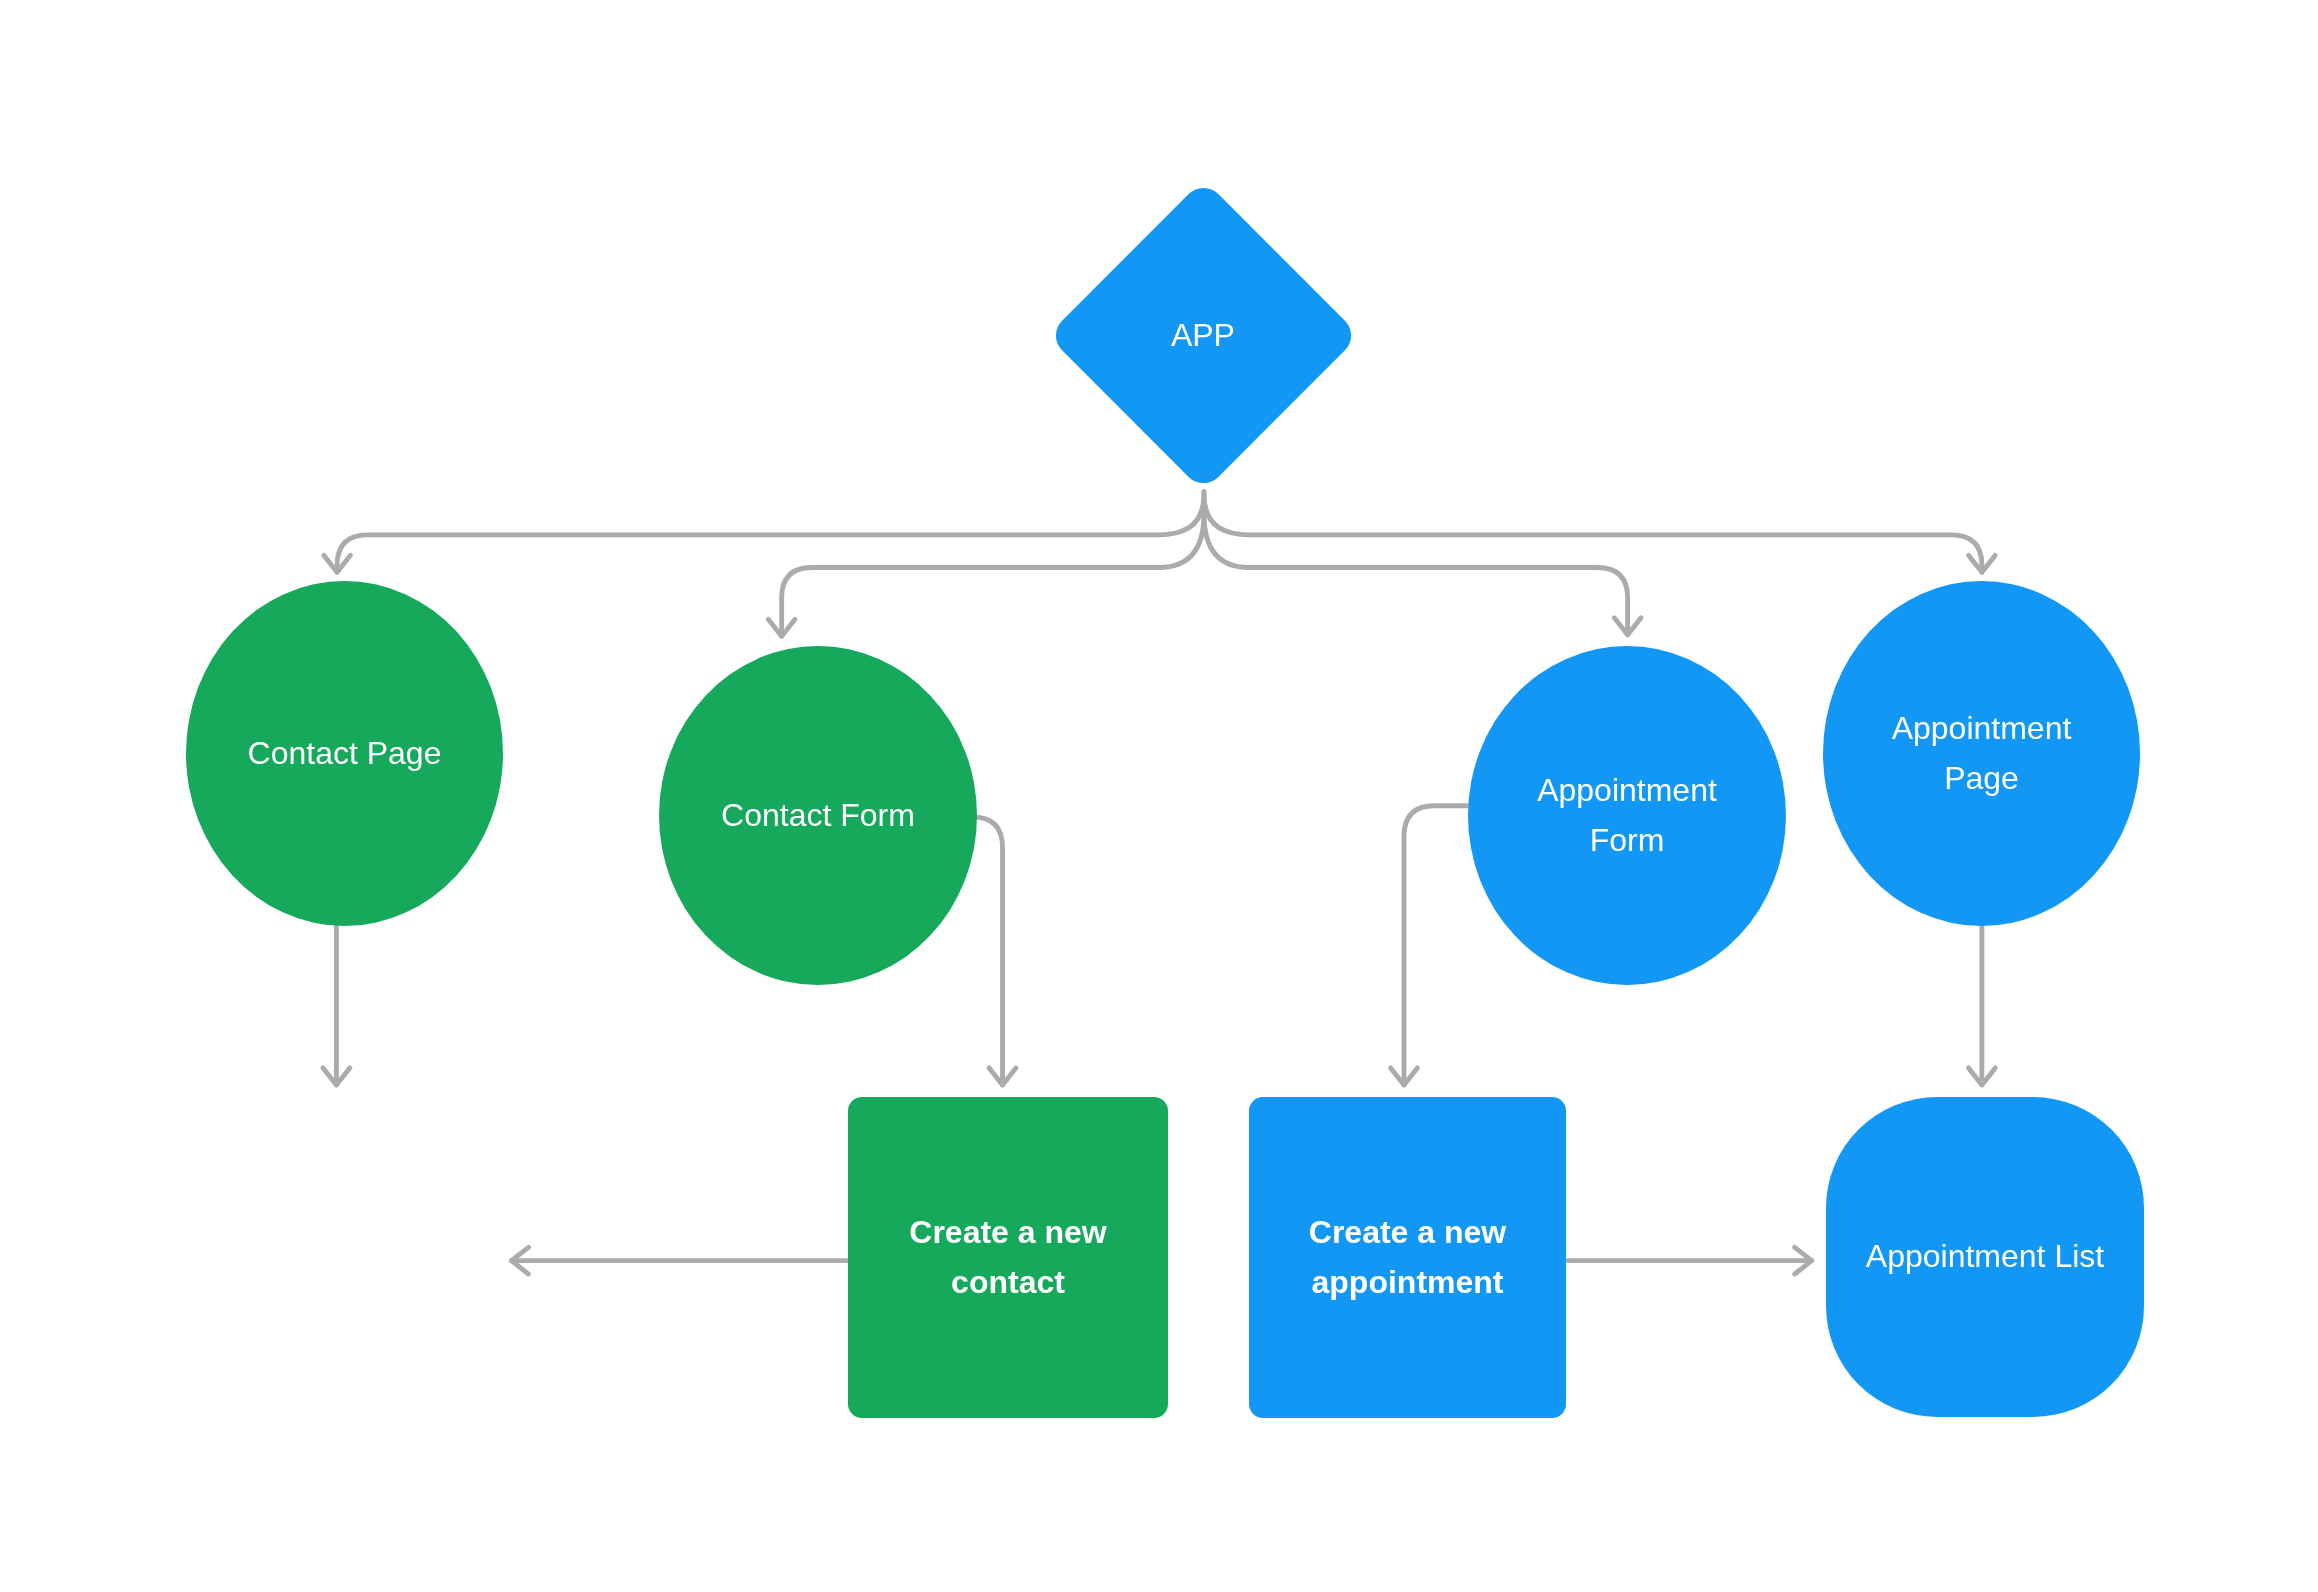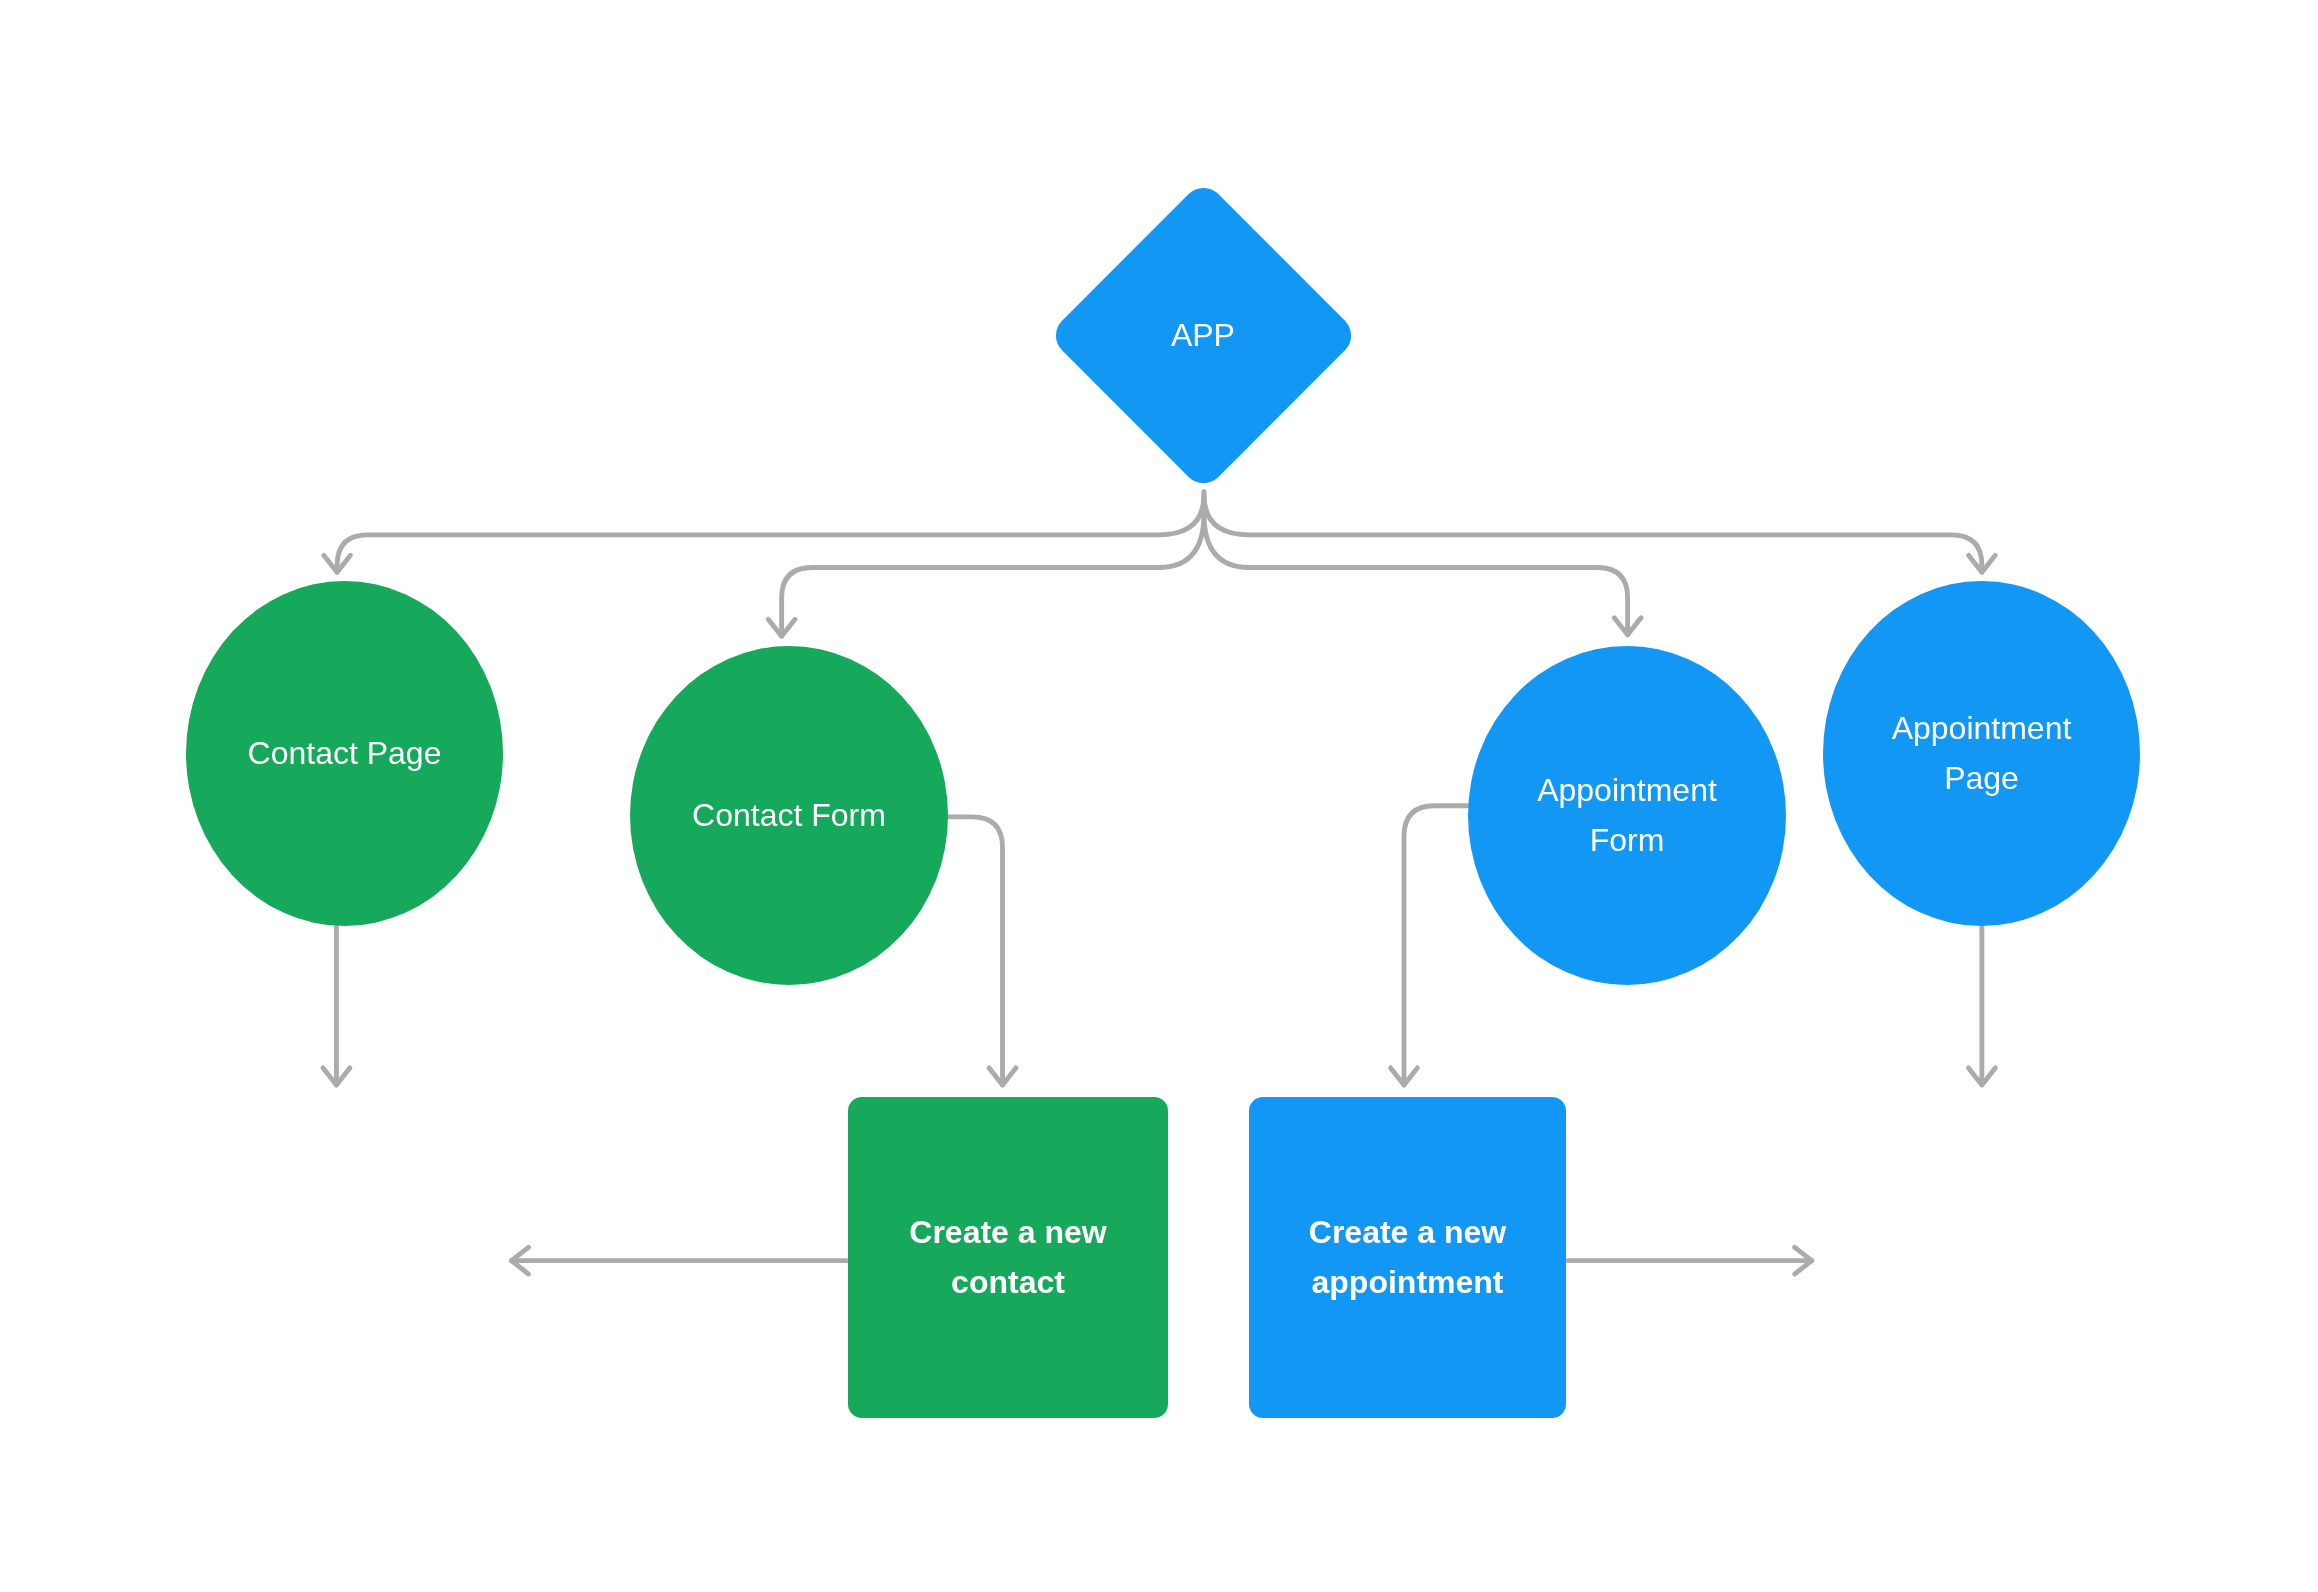--- a/index.html
+++ b/index.html
@@ -41,21 +41,21 @@
   .square { border-radius: 14px; font-weight: bold; }
   .diamond {
     left: 1093px; top: 225px;
     width: 221px; height: 221px;
     border-radius: 21px;
     transform: rotate(45deg);
   }
   .diamond .label { transform: rotate(-45deg); }
 
   #n-contact-page       { left: 186px;  top: 581px;  width: 317px; height: 345px; }
-  #n-contact-form       { left: 630px;  top: 646px;  width: 318px; height: 339px; }
+  #n-contact-form       { left: 659px;  top: 646px;  width: 318px; height: 339px; }
   #n-appointment-form   { left: 1468px; top: 646px;  width: 318px; height: 339px; }
   #n-appointment-page   { left: 1823px; top: 581px;  width: 317px; height: 345px; }
   #n-contacts-list      { left: 179px;  top: 1097px; width: 317px; height: 320px; }
   #n-create-contact     { left: 848px; top: 1097px; width: 320px; height: 321px; }
   #n-create-appointment { left: 1249px; top: 1097px; width: 317px; height: 321px; }
   #n-appointment-list   { left: 1826px; top: 1097px; width: 318px; height: 320px; }
 </style>
 </head>
 <body>
 
@@ -106,15 +106,18 @@
   <div class="node square" id="n-create-contact" style="background: rgb(22, 168, 91);">
     <span class="label">Create a new
 contact</span>
   </div>
 
   <div class="node square" id="n-create-appointment" style="background: rgb(18, 151, 244);">
     <span class="label">Create a new
 appointment</span>
   </div>
 
+  <div class="node rounded-square" id="n-appointment-list" style="background: rgb(18, 151, 244);">
+    <span class="label">Appointment List</span>
+  </div>
 
 </div>
 
 
 </body></html>

